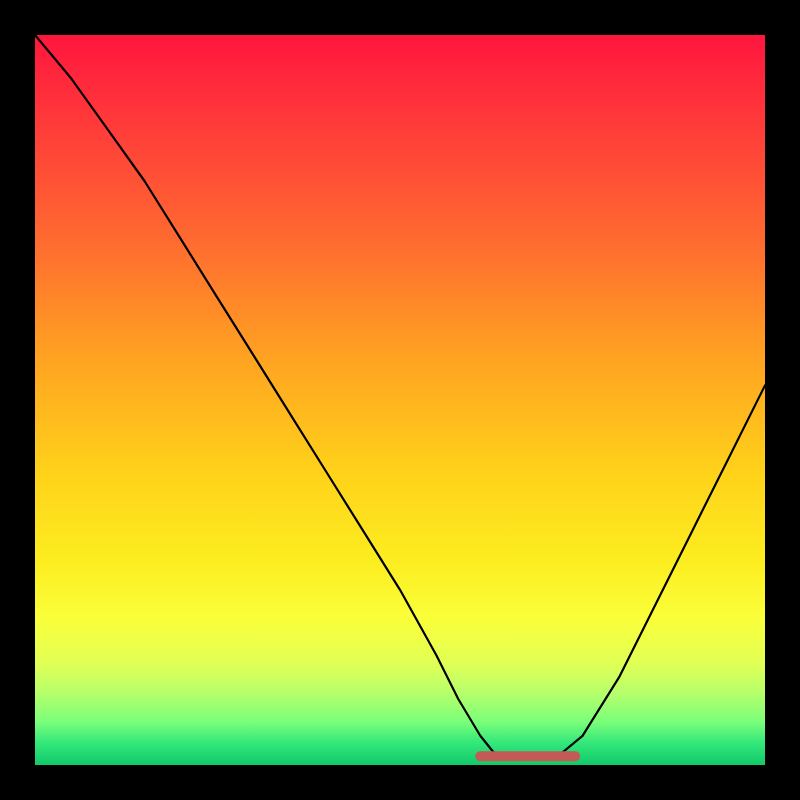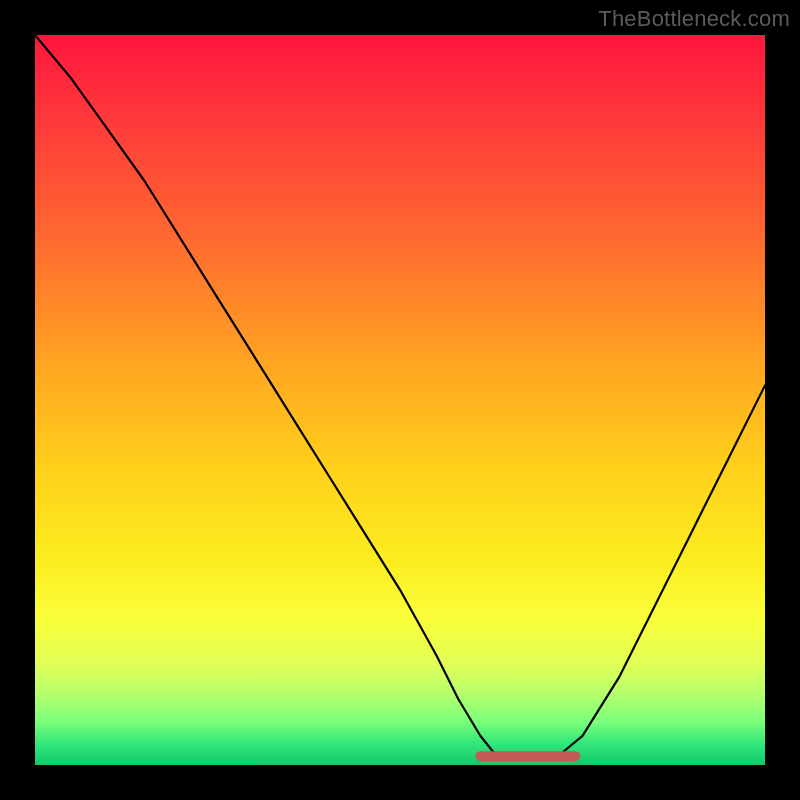--- a/index.html
+++ b/index.html
@@ -71,21 +71,20 @@
     fill: none;
     stroke: #c45a56;
     stroke-width: 10;
     stroke-linecap: round;
   }
 </style>
 </head>
 <body>
 
 <div class="frame">
-  <div class="watermark">TheBottleneck.com</div>
 
   <div class="plot-area">
     <div class="gradient"></div>
     <svg class="curve-svg" viewBox="0 0 730 730" preserveAspectRatio="none">
       <path id="curvePath" class="curve-path" d="M0.0 0.0 L36.5 43.8 L73.0 94.9 L109.5 146.0 L146.0 204.4 L182.5 262.8 L219.0 321.2 L255.5 379.6 L292.0 438.0 L328.5 496.4 L365.0 554.8 L401.5 620.5 L423.4 664.3 L445.3 700.8 L459.9 719.0 L481.8 724.2 L503.7 724.2 L525.6 719.0 L547.5 700.8 L584.0 642.4 L620.5 569.4 L657.0 496.4 L693.5 423.4 L730.0 350.4"></path>
       <path id="markerPath" class="marker-path" d="M445.3 721.2 L540.2 721.2"></path>
     </svg>
   </div>
 </div>
 

